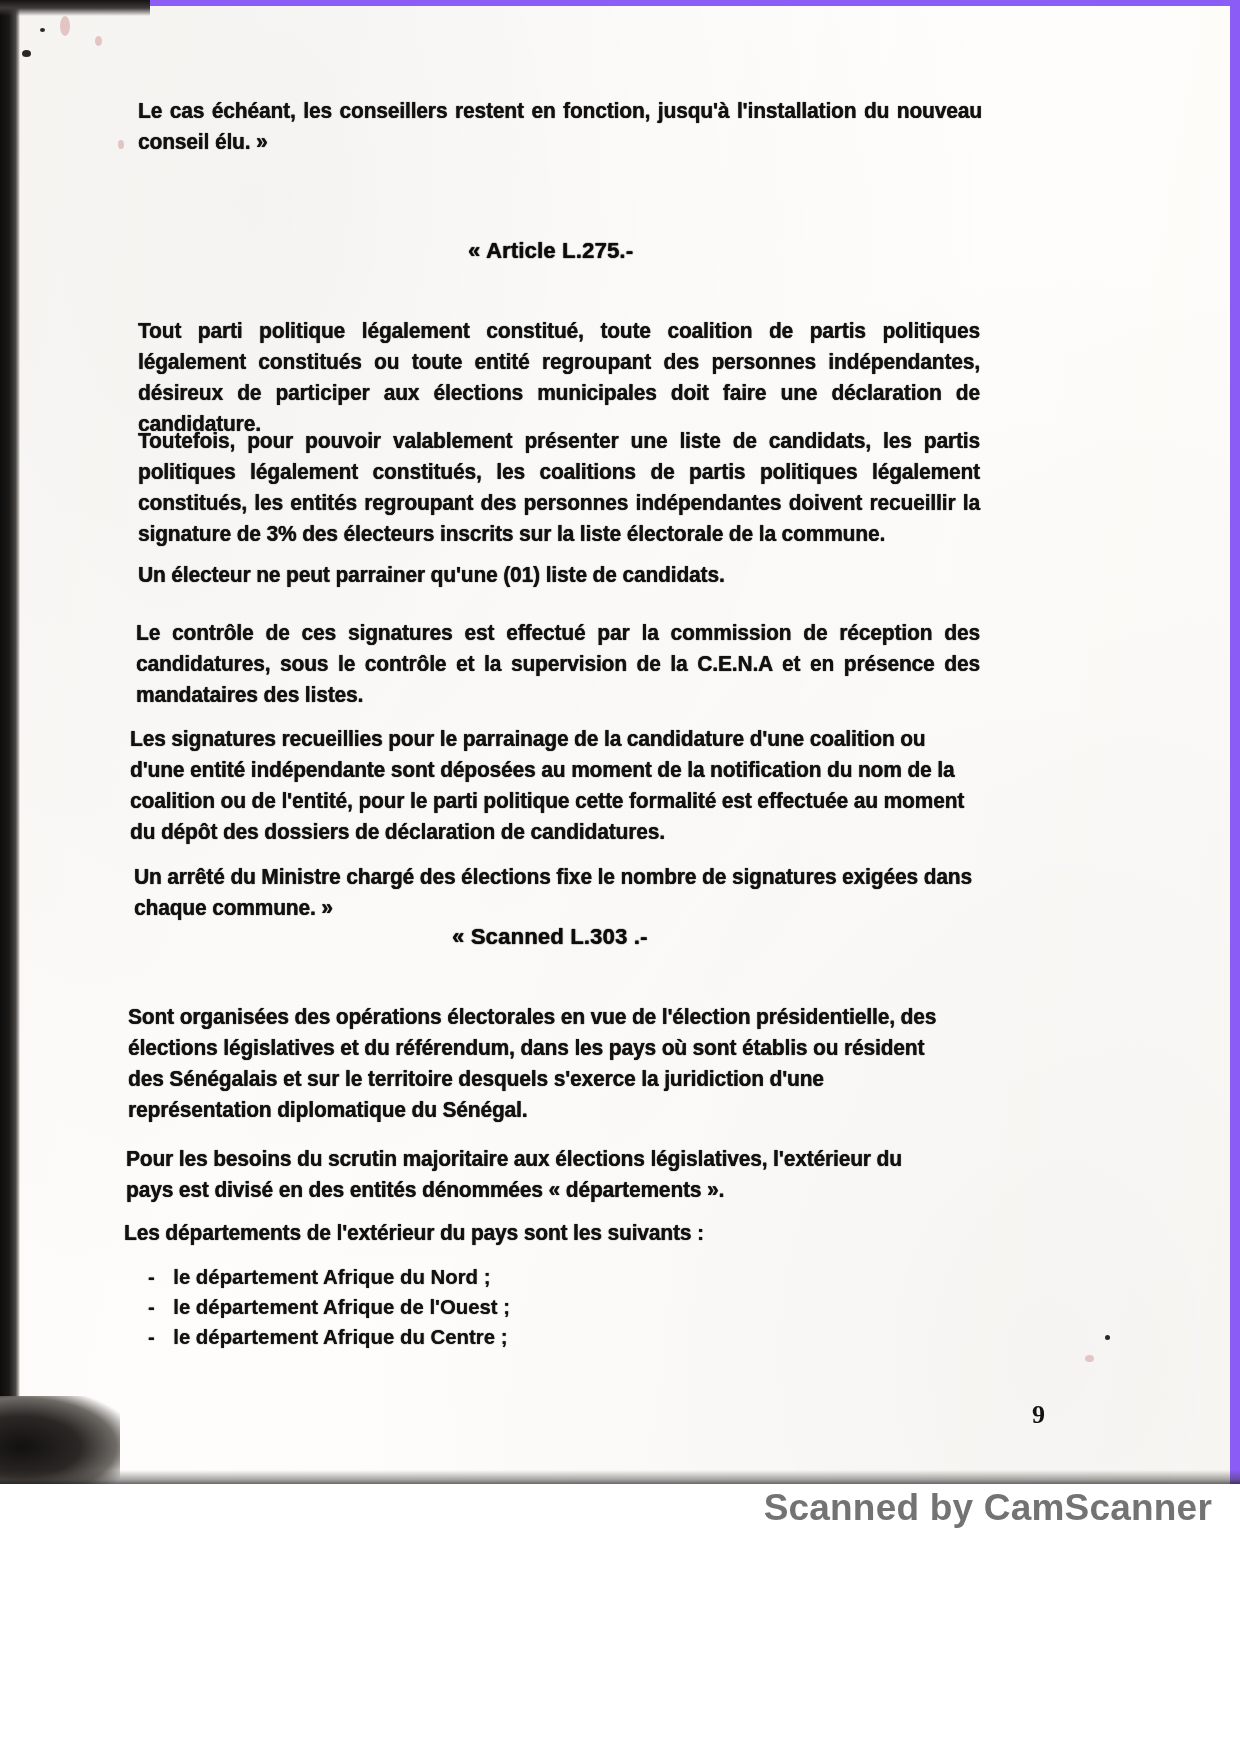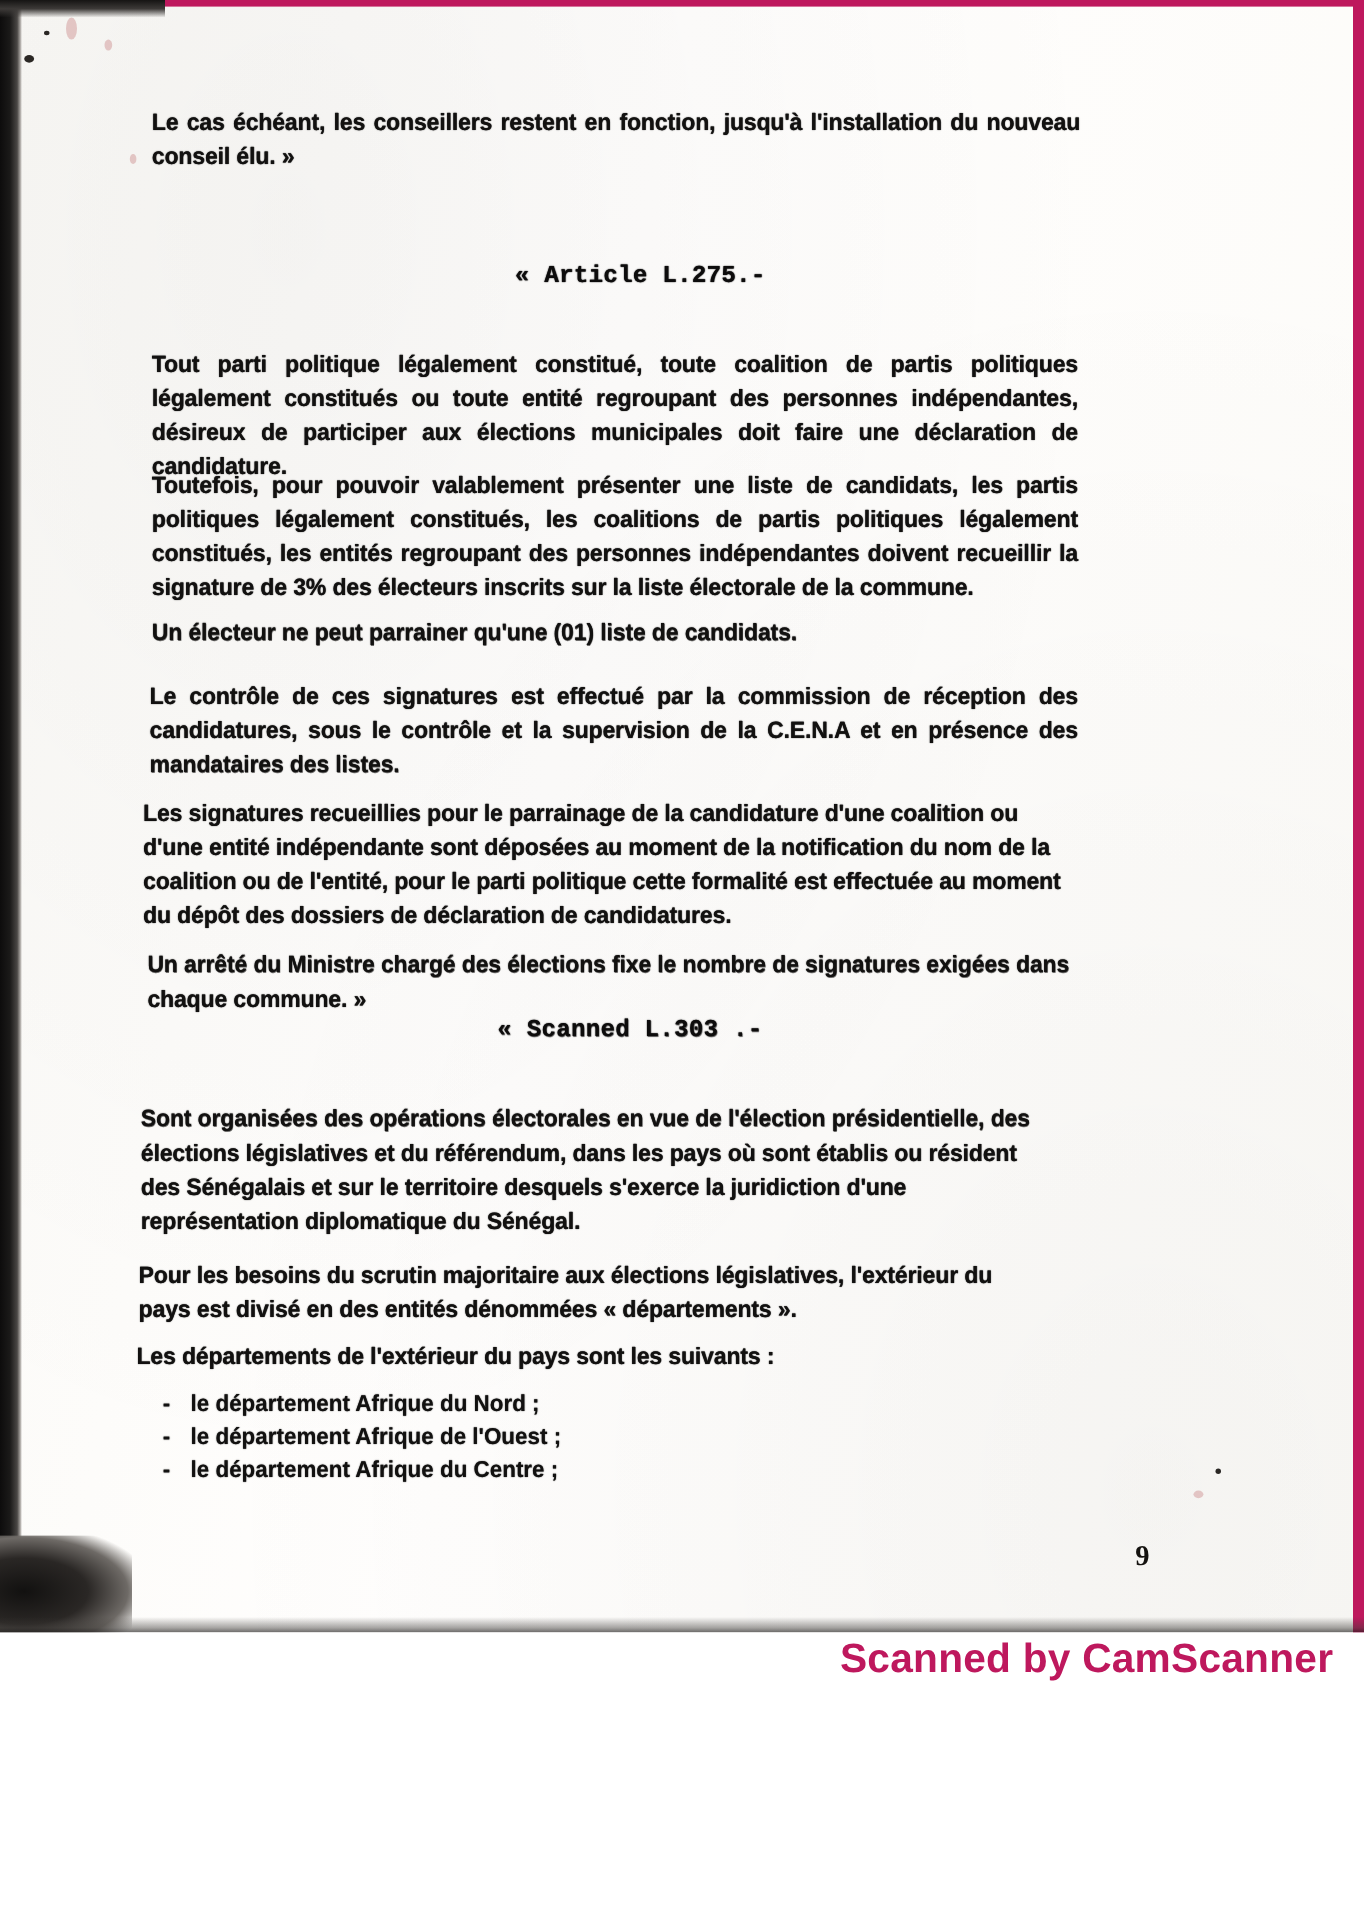--- a/index.html
+++ b/index.html
@@ -13,21 +13,21 @@
     height: 1754px;
     position: relative;
     overflow: hidden;
     font-family: "Liberation Sans", sans-serif;
   }
 
   
   .scan-page {
     position: absolute;
     inset: 0;
-    background: #be185d;
+    background: #8b5cf6;
   }
 
   
   .paper-wash {
     position: absolute;
     left: 18px;
     top: 6px;
     right: 10px;
     bottom: 60px;
     background:
@@ -111,21 +111,21 @@
     transform-origin: left top;
     text-shadow:
       0 0 1.1px rgba(10,10,10,0.9),
       0.4px 0.3px 0.6px rgba(20,18,16,0.55);
   }
 
   .para.nojust { text-align: left; }
 
   .heading {
     position: absolute;
-    font-family: Liberation Mono, monospace;
+    font-family: Liberation Sans, sans-serif;
     font-weight: bold;
     color: #0d0c0c;
     font-size: 22px;
     letter-spacing: 0.2px;
     text-shadow:
       0 0 1.2px rgba(8,8,8,0.95),
       0.5px 0.4px 0.7px rgba(15,14,13,0.6);
   }
 
   
@@ -171,21 +171,21 @@
     height: 270px;
     background: #ffffff;
   }
   .camscanner-text {
     position: absolute;
     right: 28px;
     top: 1487px;
     font-family: "Liberation Sans", sans-serif;
     font-size: 37px;
     font-weight: bold;
-    color: #be185d;
+    color: #737373;
     letter-spacing: 0.2px;
     white-space: nowrap;
   }
 </style>
 </head>
 <body>
 
 <div class="scan-page">
 
   <div class="paper-wash"></div>

